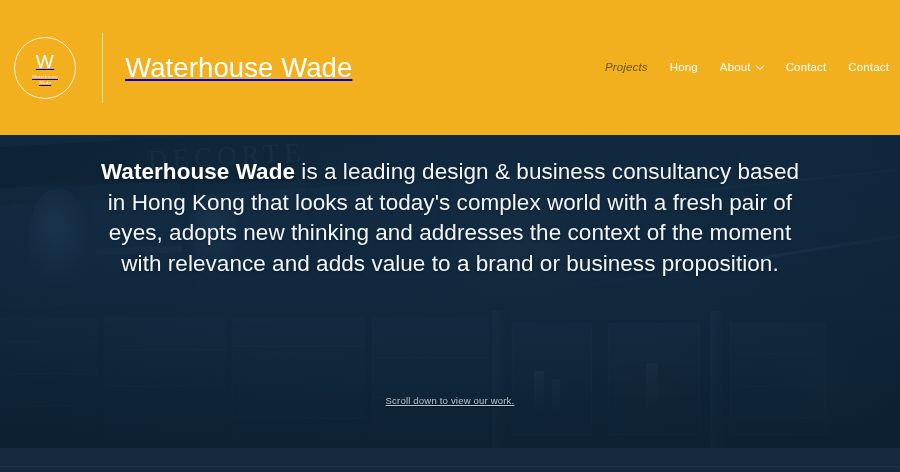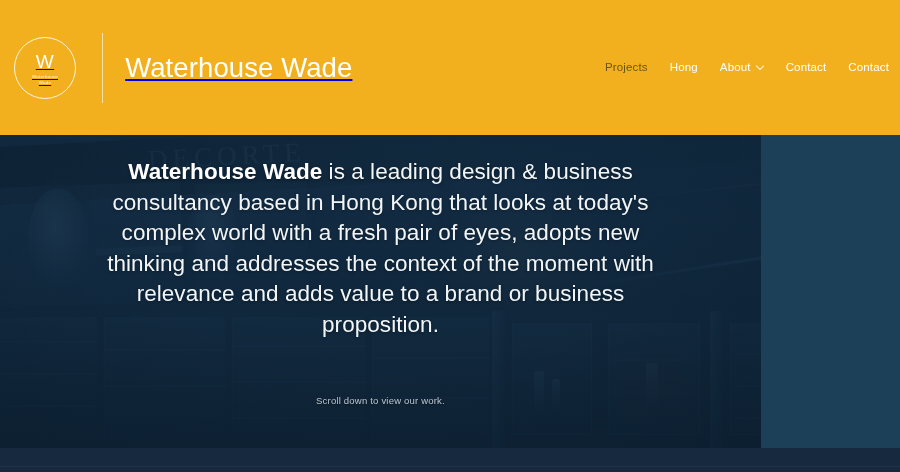--- a/index.html
+++ b/index.html
@@ -97,20 +97,21 @@
     text-decoration:none;
     padding:3px 11px;
     white-space:nowrap;
     display:flex;
     align-items:center;
     gap:6px;
     cursor:pointer;
   }
   .nav-item.is-active {
     color:#6b5414;
+    font-style:italic;
   }
   .chevron-down {
     display:inline-block;
     width:7px; height:7px;
     position:relative;
     top:-1px;
   }
   .chevron-down::before {
     content:"";
     position:absolute;
@@ -118,21 +119,21 @@
     width:5px; height:5px;
     border-right:1.3px solid rgba(255,255,255,.9);
     border-bottom:1.3px solid rgba(255,255,255,.9);
     transform:rotate(45deg);
   }
 
   
   .hero {
     position:absolute;
     top:135px; left:0;
-    width:761px; height:313px;
+    width:900px; height:313px;
     overflow:hidden;
     background:#15803d;
   }
 
   
   .hero-photo {
     position:absolute;
     inset:0;
     background:
       linear-gradient(178deg, #2b5472 0%, #24496a 22%, #1f4261 48%, #1b3a55 74%, #173349 100%);
@@ -293,20 +294,21 @@
     position:absolute;
     left:0; right:0;
     top:260px;
     text-align:center;
     font-size:9.5px;
     letter-spacing:.2px;
     color:rgba(225,236,244,.80);
     z-index:5;
     text-shadow:0 1px 2px rgba(0,0,0,.4);
     cursor:pointer;
+    text-decoration:underline;
   }
 
   
   .site-footer {
     position:absolute;
     top:448px; left:0;
     width:900px; height:24px;
     background:#16293f;
     z-index:20;
   }

